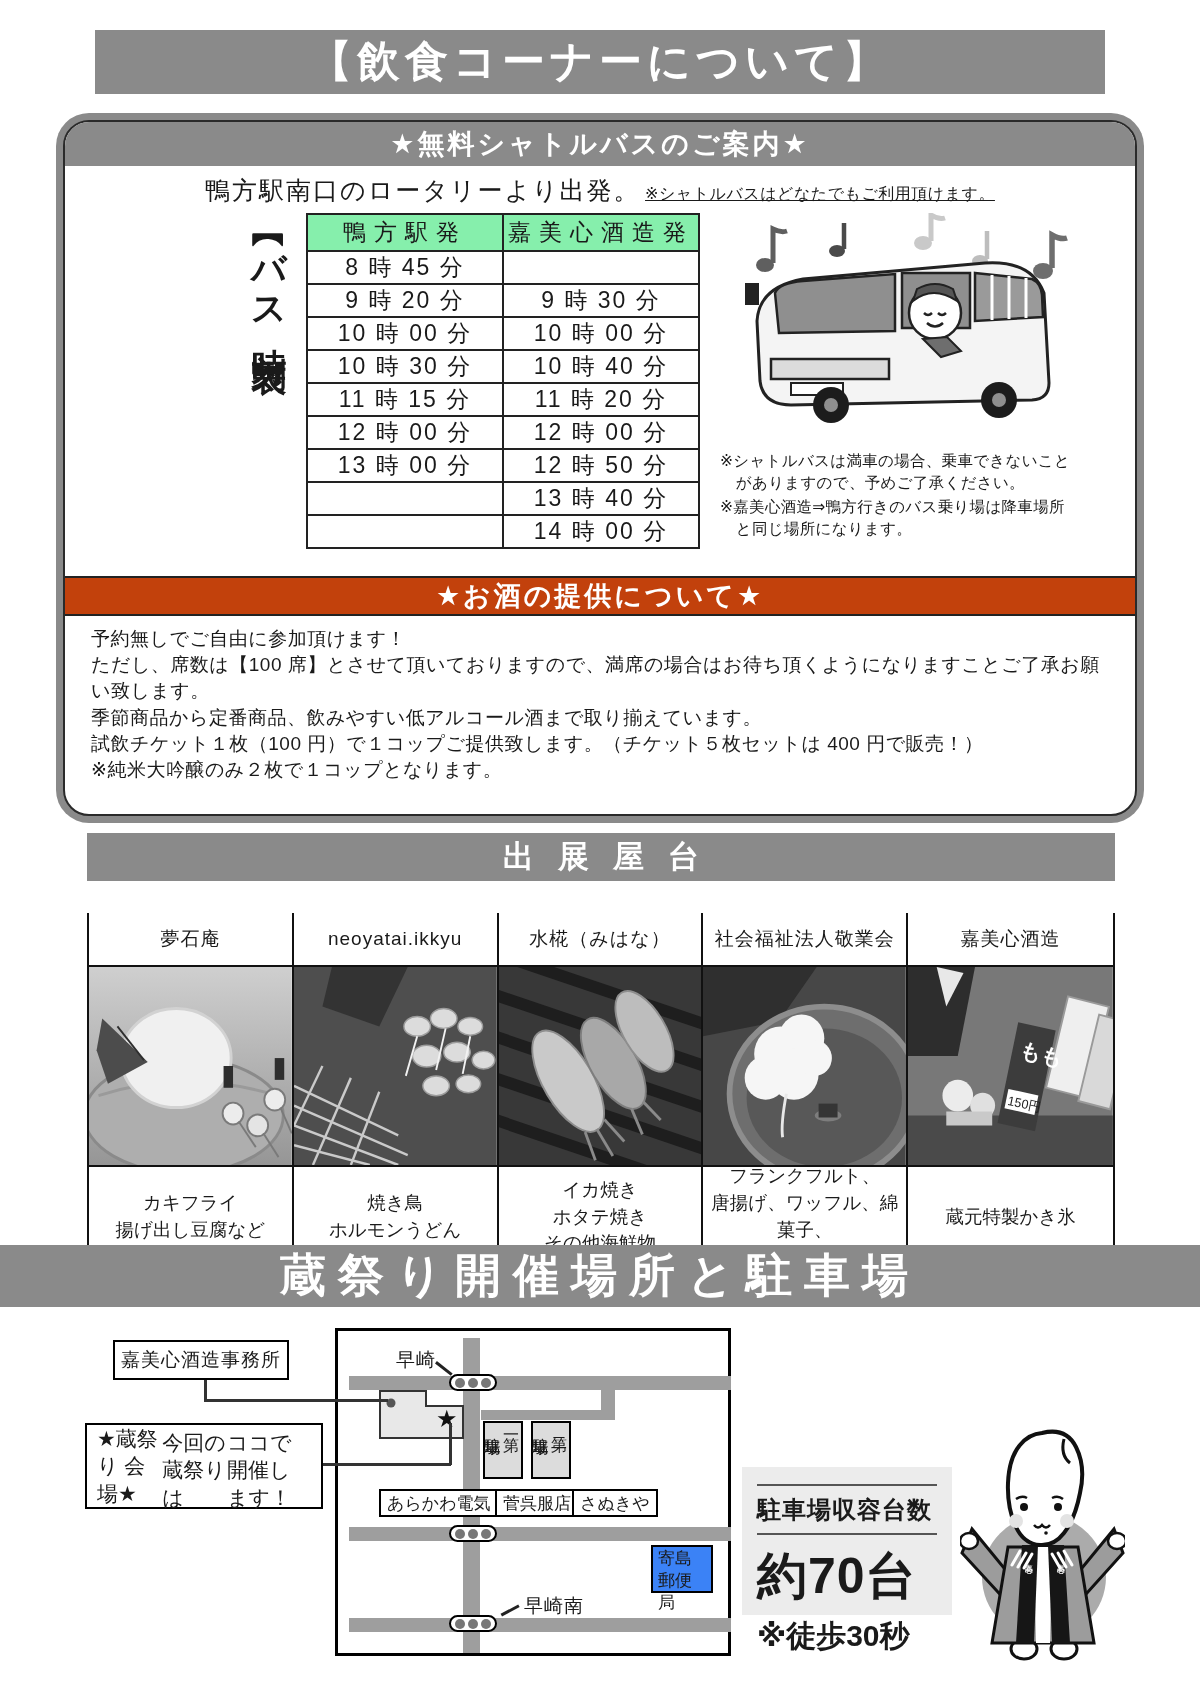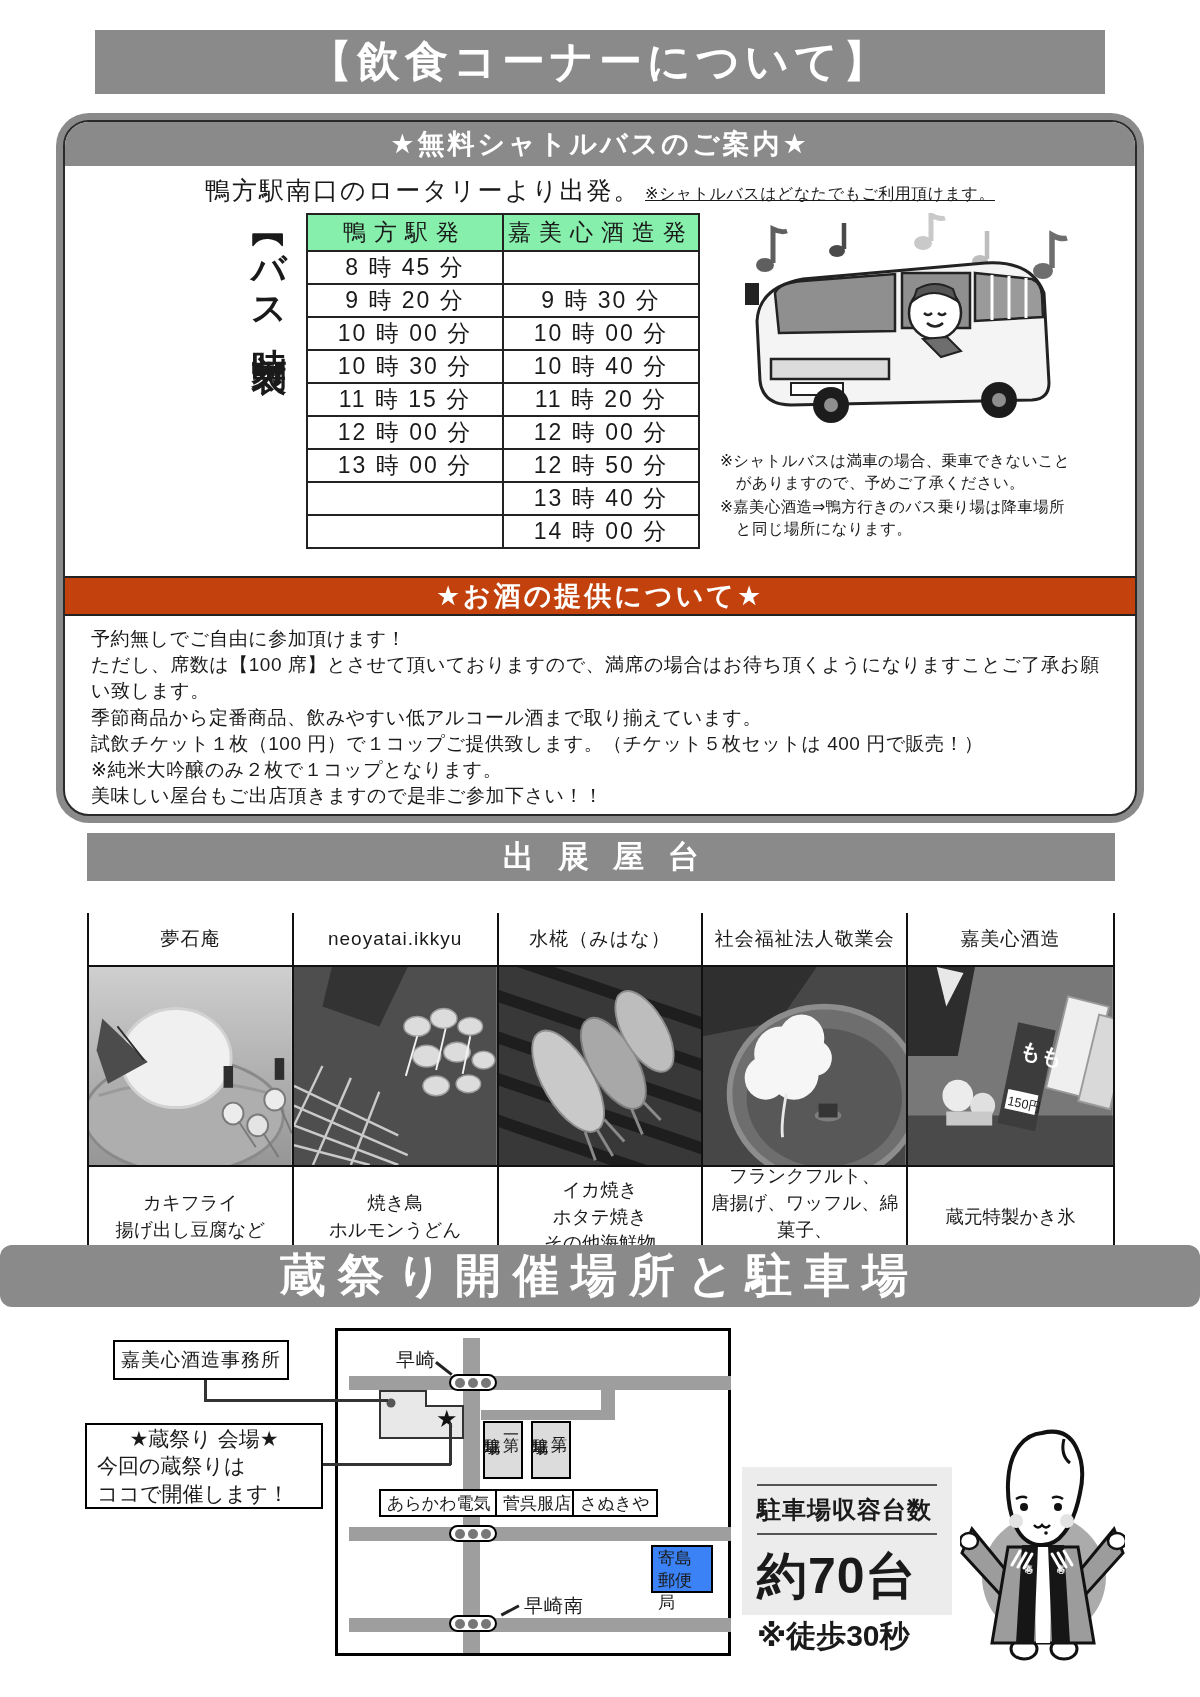--- a/index.html
+++ b/index.html
@@ -46,31 +46,31 @@
   .stall-col:last-child { border-right:none; }
   .stall-name { height:54px; display:flex; align-items:center; justify-content:center;
     font-size:19px; border-bottom:2px solid #111; letter-spacing:1px; }
   .stall-photo { height:200px; border-bottom:2px solid #111; overflow:hidden; }
   .stall-photo svg { display:block; width:100%; height:100%; }
   .stall-foods { height:100px; display:flex; align-items:center; justify-content:center;
     text-align:center; font-size:18.5px; line-height:1.45; }
 
   
   .band2 { position:absolute; left:0; top:1245px; width:1200px; height:62px; background:#8a8a8a;
-    display:flex; align-items:center; justify-content:center;border-radius:12px; }
+    display:flex; align-items:center; justify-content:center; }
   .band2 span { font-family:"Liberation Serif","DejaVu Serif",serif; font-weight:700; color:#fff;
     font-size:46px; letter-spacing:12px; }
 
   
   .map-section { position:absolute; left:0; top:1307px; width:1200px; height:390px; }
   .label-box { position:absolute; background:#fff; border:2px solid #000; display:flex;
     align-items:center; justify-content:center; }
   .office-box { left:113px; top:33px; width:176px; height:40px; font-size:19px; letter-spacing:1px; }
   .venue-box { left:85px; top:116px; width:238px; height:86px; font-size:21px;
-    flex-direction:column; align-items:flex-start; padding:4px 10px; line-height:1.3; }
+    flex-direction:row; align-items:flex-start; padding:4px 10px; line-height:1.3; }
   .venue-box .l1 { align-self:center; }
   .conn { position:absolute; background:#333; }
 
   .map-box { position:absolute; left:335px; top:21px; width:396px; height:328px;
     background:#fff; border:3px solid #000; }
   .road { position:absolute; background:#9e9e9e; }
   .mlabel { position:absolute; font-size:19px; letter-spacing:1px; }
   .tick { position:absolute; width:20px; height:2.5px; background:#222; }
   .tlight { position:absolute; width:48px; height:17px; background:#fff; border:2px solid #000;
     border-radius:9px; display:flex; align-items:center; justify-content:center; gap:3px; }
@@ -206,21 +206,20 @@
     </div>
     <div class="sake-bar">
       <span>★お酒の提供について★</span>
     </div>
     <div class="sake-text">
       <div>予約無しでご自由に参加頂けます！</div>
       <div>ただし、席数は【100 席】とさせて頂いておりますので、満席の場合はお待ち頂くようになりますことご了承お願い致します。</div>
       <div>季節商品から定番商品、飲みやすい低アルコール酒まで取り揃えています。</div>
       <div>試飲チケット１枚（100 円）で１コップご提供致します。（チケット５枚セットは 400 円で販売！）</div>
       <div>※純米大吟醸のみ２枚で１コップとなります。</div>
-      <div>美味しい屋台もご出店頂きますので是非ご参加下さい！！</div>
     </div>
   </div>
 
   <div class="stalls">
     <div class="stalls-bar">
       <span>出展屋台</span>
     </div>
     <div class="stalls-table">
 
       <div class="stall-col">

